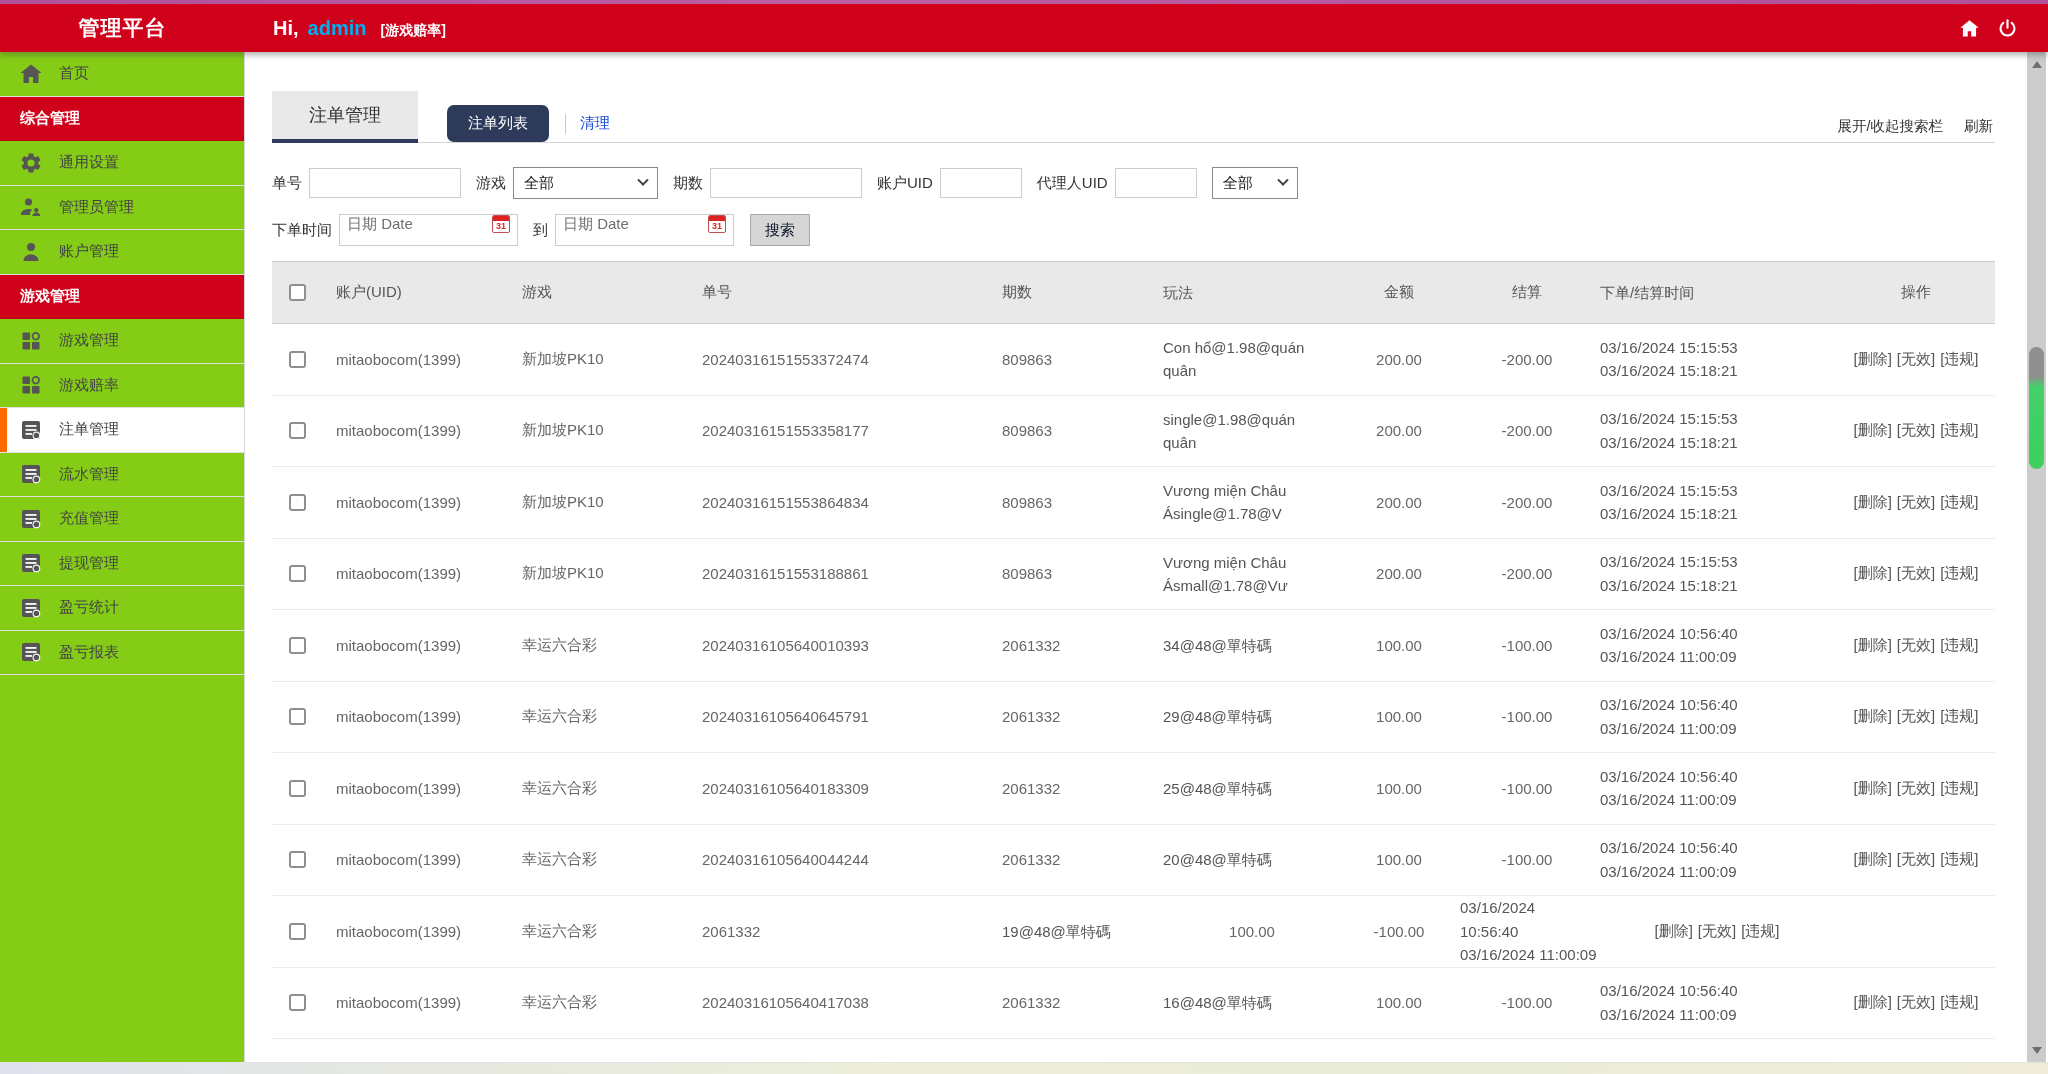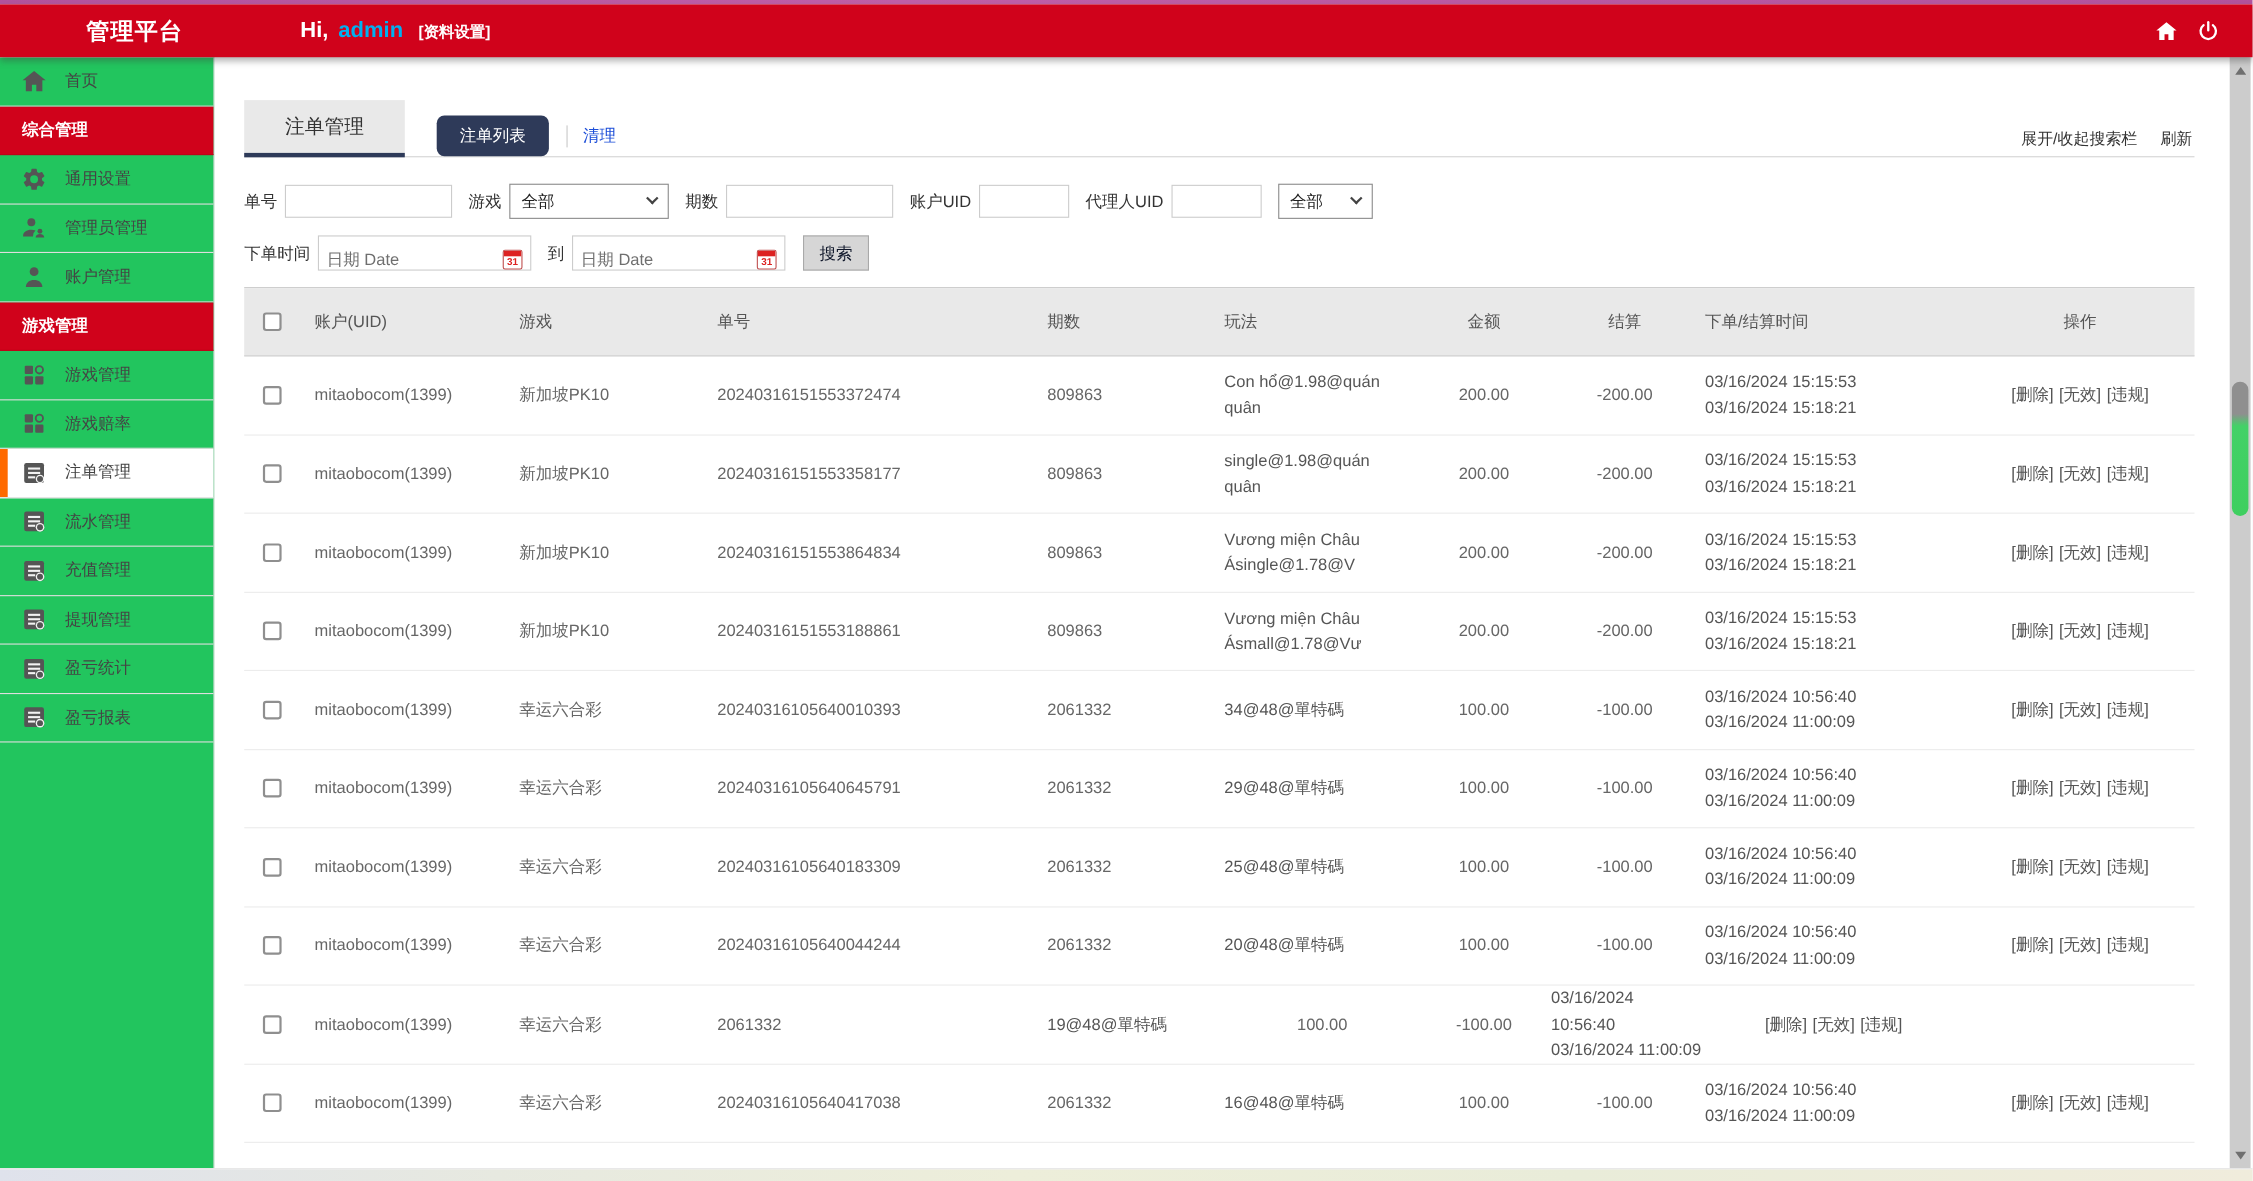--- a/index.html
+++ b/index.html
@@ -18,21 +18,21 @@
   .greet-user { color:#00b0f0; font-size:20px; font-weight:bold; margin-left:9px; }
   .greet-profile { color:#fff; font-size:14px; font-weight:bold; margin-left:14px; }
   .topbar-icons { margin-left:auto; margin-right:30px; display:flex; align-items:center; gap:17px; }
   .topbar-icons .tb-icon { width:21px; height:21px; display:block; cursor:pointer; }
   .topbar-icons svg { width:100%; height:100%; }
 
   
   .body { display:flex; height:1010px; overflow:hidden; }
 
   
-  .sidebar { width:195px; flex:none; background:#22c55e; border-right:1px solid #d8d8d8; }
+  .sidebar { width:245px; flex:none; background:#84cc16; border-right:1px solid #d8d8d8; }
   .side-item { height:44.5px; display:flex; align-items:center; border-bottom:1px solid #dedede; cursor:pointer; }
   .side-icon { width:24px; height:24px; margin-left:19px; color:#555; flex:none; }
   .side-icon svg { width:100%; height:100%; fill:currentColor; }
   .side-label { margin-left:16px; font-size:15px; color:#444; }
   .side-section { height:44.5px; background:#d0021b; display:flex; align-items:center;
                   padding-left:20px; border-bottom:1px solid #be0418; }
   .side-section .side-label { color:#fff; font-weight:bold; margin-left:0; }
   .side-item.active { background:#fff; box-shadow:inset 7px 0 0 #ff6a00; }
 
   
@@ -59,22 +59,22 @@
   .fgroup { display:flex; align-items:center; margin-right:15px; }
   .flabel { font-size:15px; color:#333; margin-right:7px; white-space:nowrap; }
   .ftext { height:30px; border:1px solid #ccc; width:152px; font-size:15px; padding:0 7px; color:#444; outline:none; }
   .ftext.small { width:82px; }
   .fselect { height:32px; border:1px solid #8a8a8a; background:#fff; min-width:145px;
              display:flex; align-items:center; justify-content:space-between;
              padding:0 10px; font-size:15px; color:#222; cursor:pointer; }
   .fselect.small { min-width:86px; }
   .chev { width:8px; height:8px; border-right:2px solid #444; border-bottom:2px solid #444;
           transform:rotate(45deg) translate(-2px,-2px); flex:none; margin-left:12px; }
-  .fdate { width:194px; height:32px; border:1px solid #ccc; background:#fff;
-           display:flex; align-items:flex-end; padding:0 7px; }
+  .fdate { width:179px; height:32px; border:1px solid #ccc; background:#fff;
+           display:flex; align-items:flex-start; padding:0 7px; }
   .fdate input { border:none; outline:none; flex:1; font-size:15px; color:#555; min-width:0; background:transparent; }
   .fdate input::placeholder { color:#6f6f6f; opacity:1; }
   .cal-icon { width:18px; height:18px; border:1px solid #c05050; border-radius:2px; overflow:hidden;
               display:flex; flex-direction:column; background:#fff; flex:none; cursor:pointer; }
   .cal-top { height:5px; background:#dd2222; }
   .cal-day { flex:1; color:#dd2222; font-size:9px; font-weight:bold;
              display:flex; align-items:center; justify-content:center; line-height:1; }
   .search-btn { height:32px; padding:0 14px; background:#d6d6d6; border:1px solid #a9a9a9;
                 font-size:15px; color:#0f172a; margin-left:1px; cursor:pointer;
                 font-family:inherit; }
@@ -119,21 +119,21 @@
 <body>
 
 <div class="app">
   <div class="top-strip"></div>
 
   <div class="topbar">
     <div class="brand">管理平台</div>
     <div class="greeting">
       <span class="greet-prefix">Hi,</span>
       <span class="greet-user">admin</span>
-      <span class="greet-profile">[资料设置]</span>
+      <span class="greet-profile">[游戏赔率]</span>
     </div>
     <div class="topbar-icons">
       <span class="tb-icon">
         <svg viewBox="0 0 24 24" fill="#fff">
             <path d="M12 2.5L1.5 11H4.5V21H10V15H14V21H19.5V11H22.5L12 2.5Z"></path>
           </svg>
       </span>
       <span class="tb-icon">
         <svg viewBox="0 0 24 24" fill="none" stroke="#fff" stroke-width="2.4" stroke-linecap="round">
             <path d="M7.2 5.6a8 8 0 1 0 9.6 0"></path>

